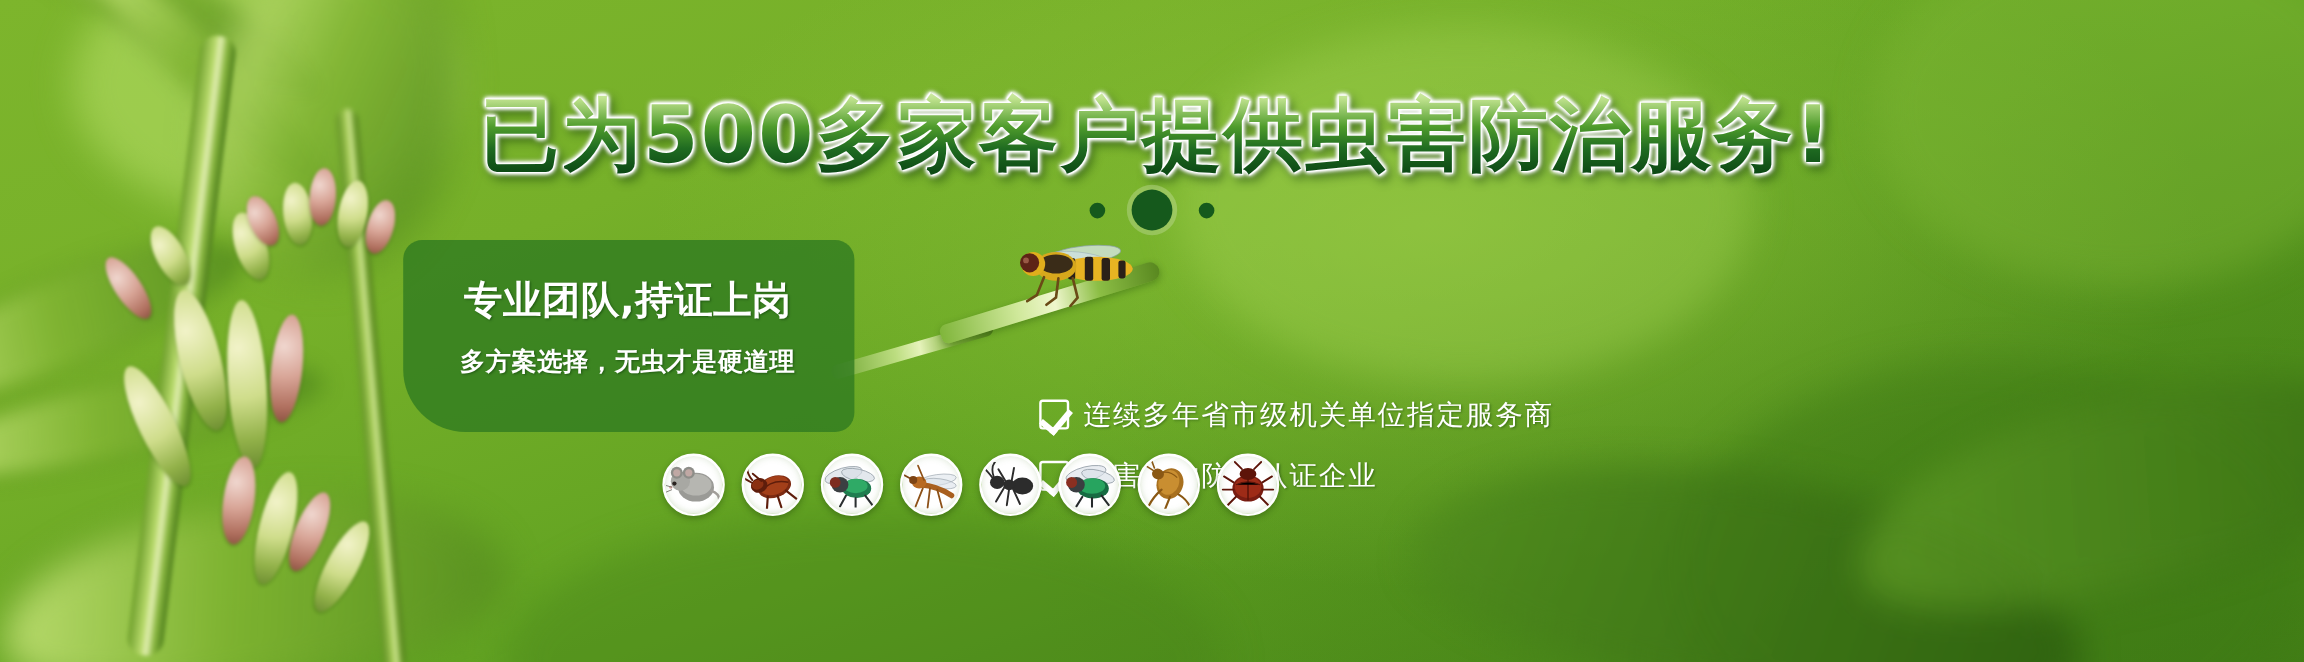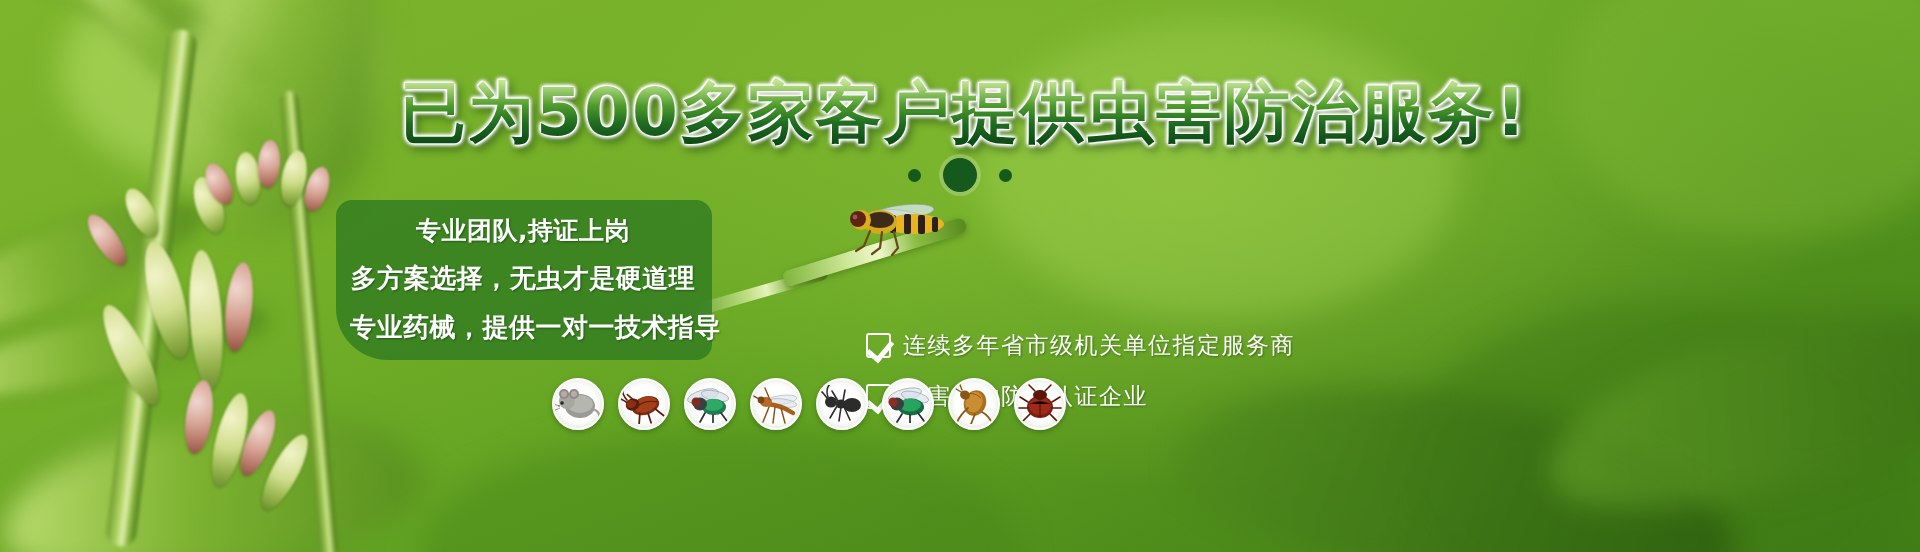--- a/index.html
+++ b/index.html
@@ -89,22 +89,22 @@
     border-radius:16px 16px 16px 52px;
     display:flex; flex-direction:column; justify-content:center;
     padding:4px 16px 6px 14px;
   }
   .slogan-line {
     color:#ffffff; font-weight:bold; text-align:center; white-space:nowrap;
     font-family:"DejaVu Sans","Liberation Sans",sans-serif;
     text-shadow:1px 1px 2px rgba(0,40,0,.45);
     letter-spacing:.5px;
   }
-  .sl1 { font-size:25px; margin-bottom:14px; }
-  .sl2 { font-size:26px; margin-bottom:14px; }
+  .sl1 { font-size:32px; margin-bottom:14px; }
+  .sl2 { font-size:21px; margin-bottom:14px; }
   .sl3 { font-size:26px; }
 
   
   #checklist { position:absolute; left:866px; top:330px; }
   .check-row { display:flex; align-items:center; margin-bottom:20px; }
   .check-box {
     width:25px; height:25px; border:2px solid #ffffff; border-radius:3px;
     position:relative; flex:0 0 auto; margin-right:12px;
   }
   .check-box::after {
@@ -222,21 +222,20 @@
 
   <div id="dots">
     <span class="dot-sm"></span>
     <span class="dot-lg"></span>
     <span class="dot-sm"></span>
   </div>
 
   <div id="slogan-panel">
     <div class="slogan-line sl1">专业团队,持证上岗</div>
     <div class="slogan-line sl2">多方案选择，无虫才是硬道理</div>
-    <div class="slogan-line sl3">专业药械，提供一对一技术指导</div>
   </div>
 
   <div id="checklist">
     <div class="check-row">
       <span class="check-box"></span>
       <span class="check-text">连续多年省市级机关单位指定服务商</span>
     </div>
     <div class="check-row">
       <span class="check-box"></span>
       <span class="check-text">有害生物防治认证企业</span>

